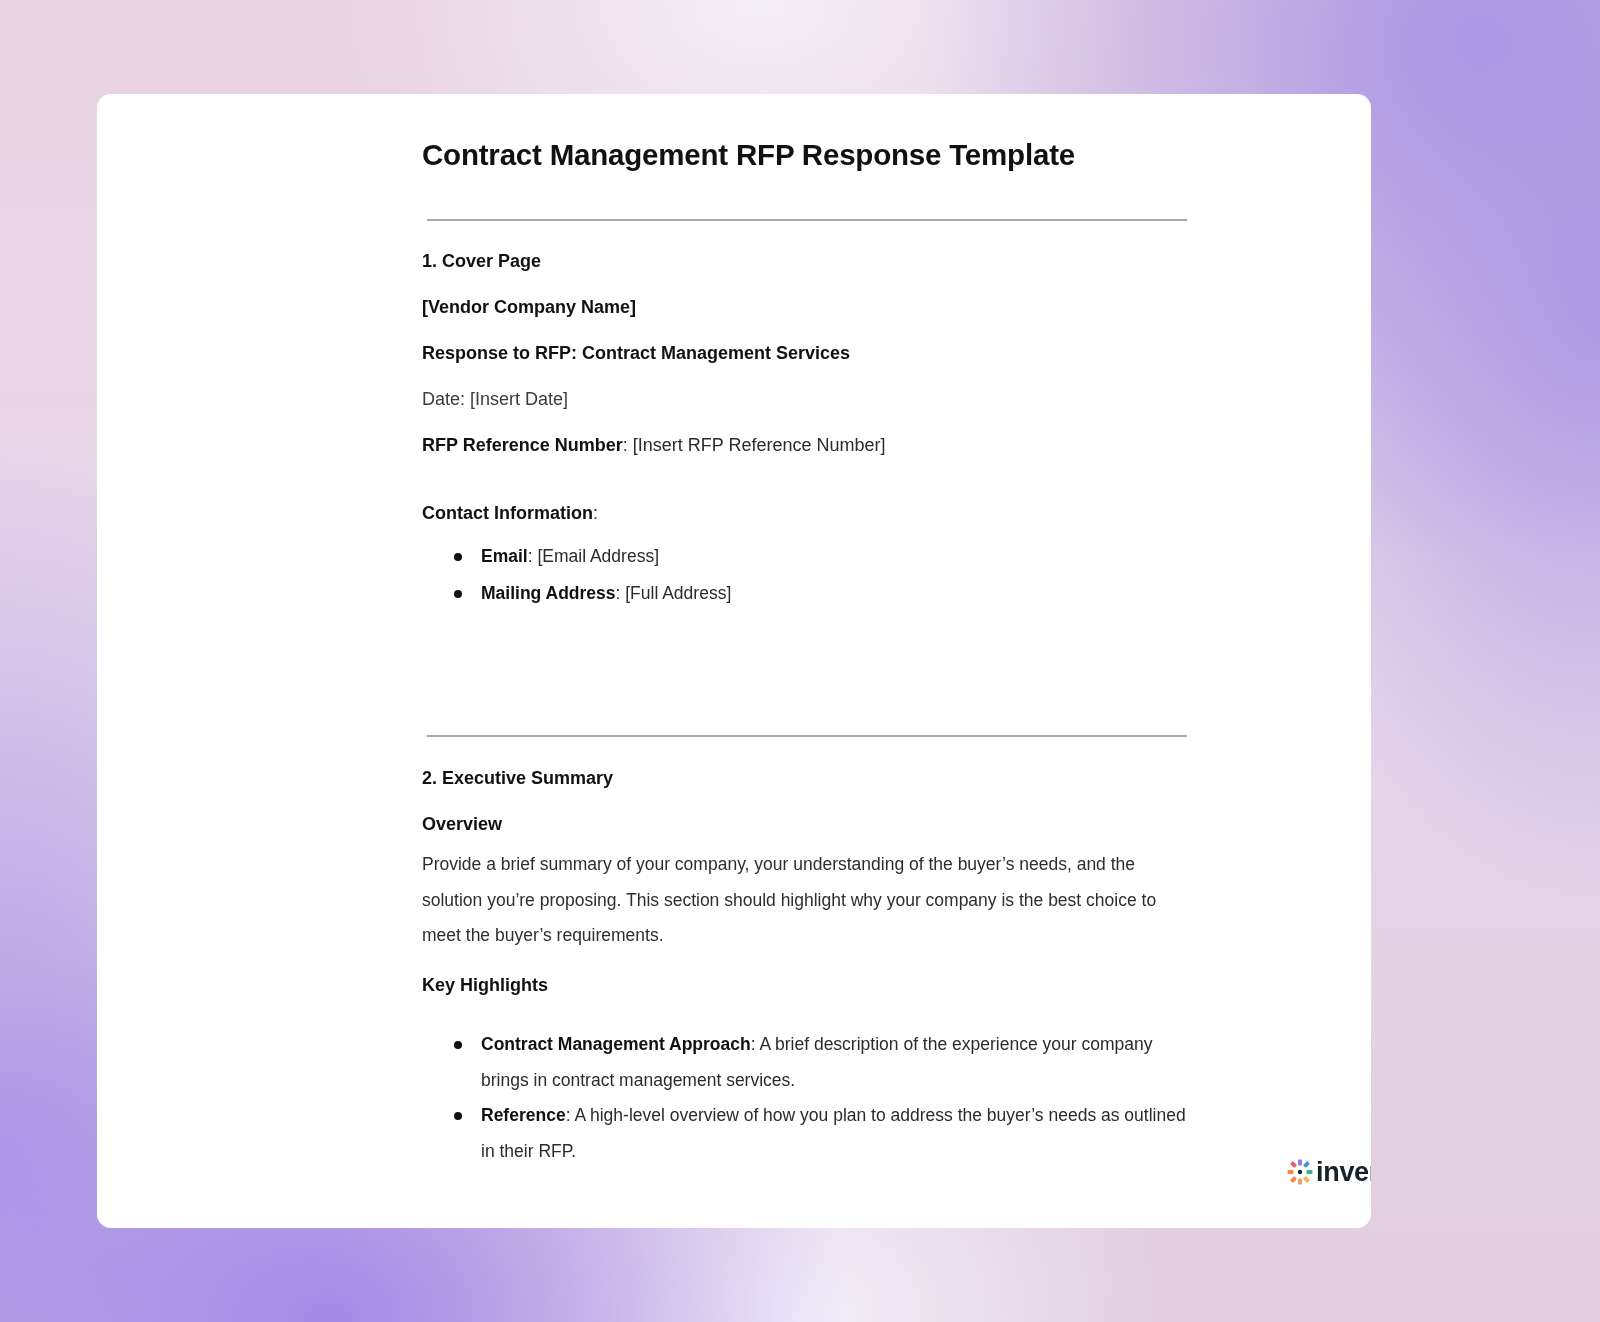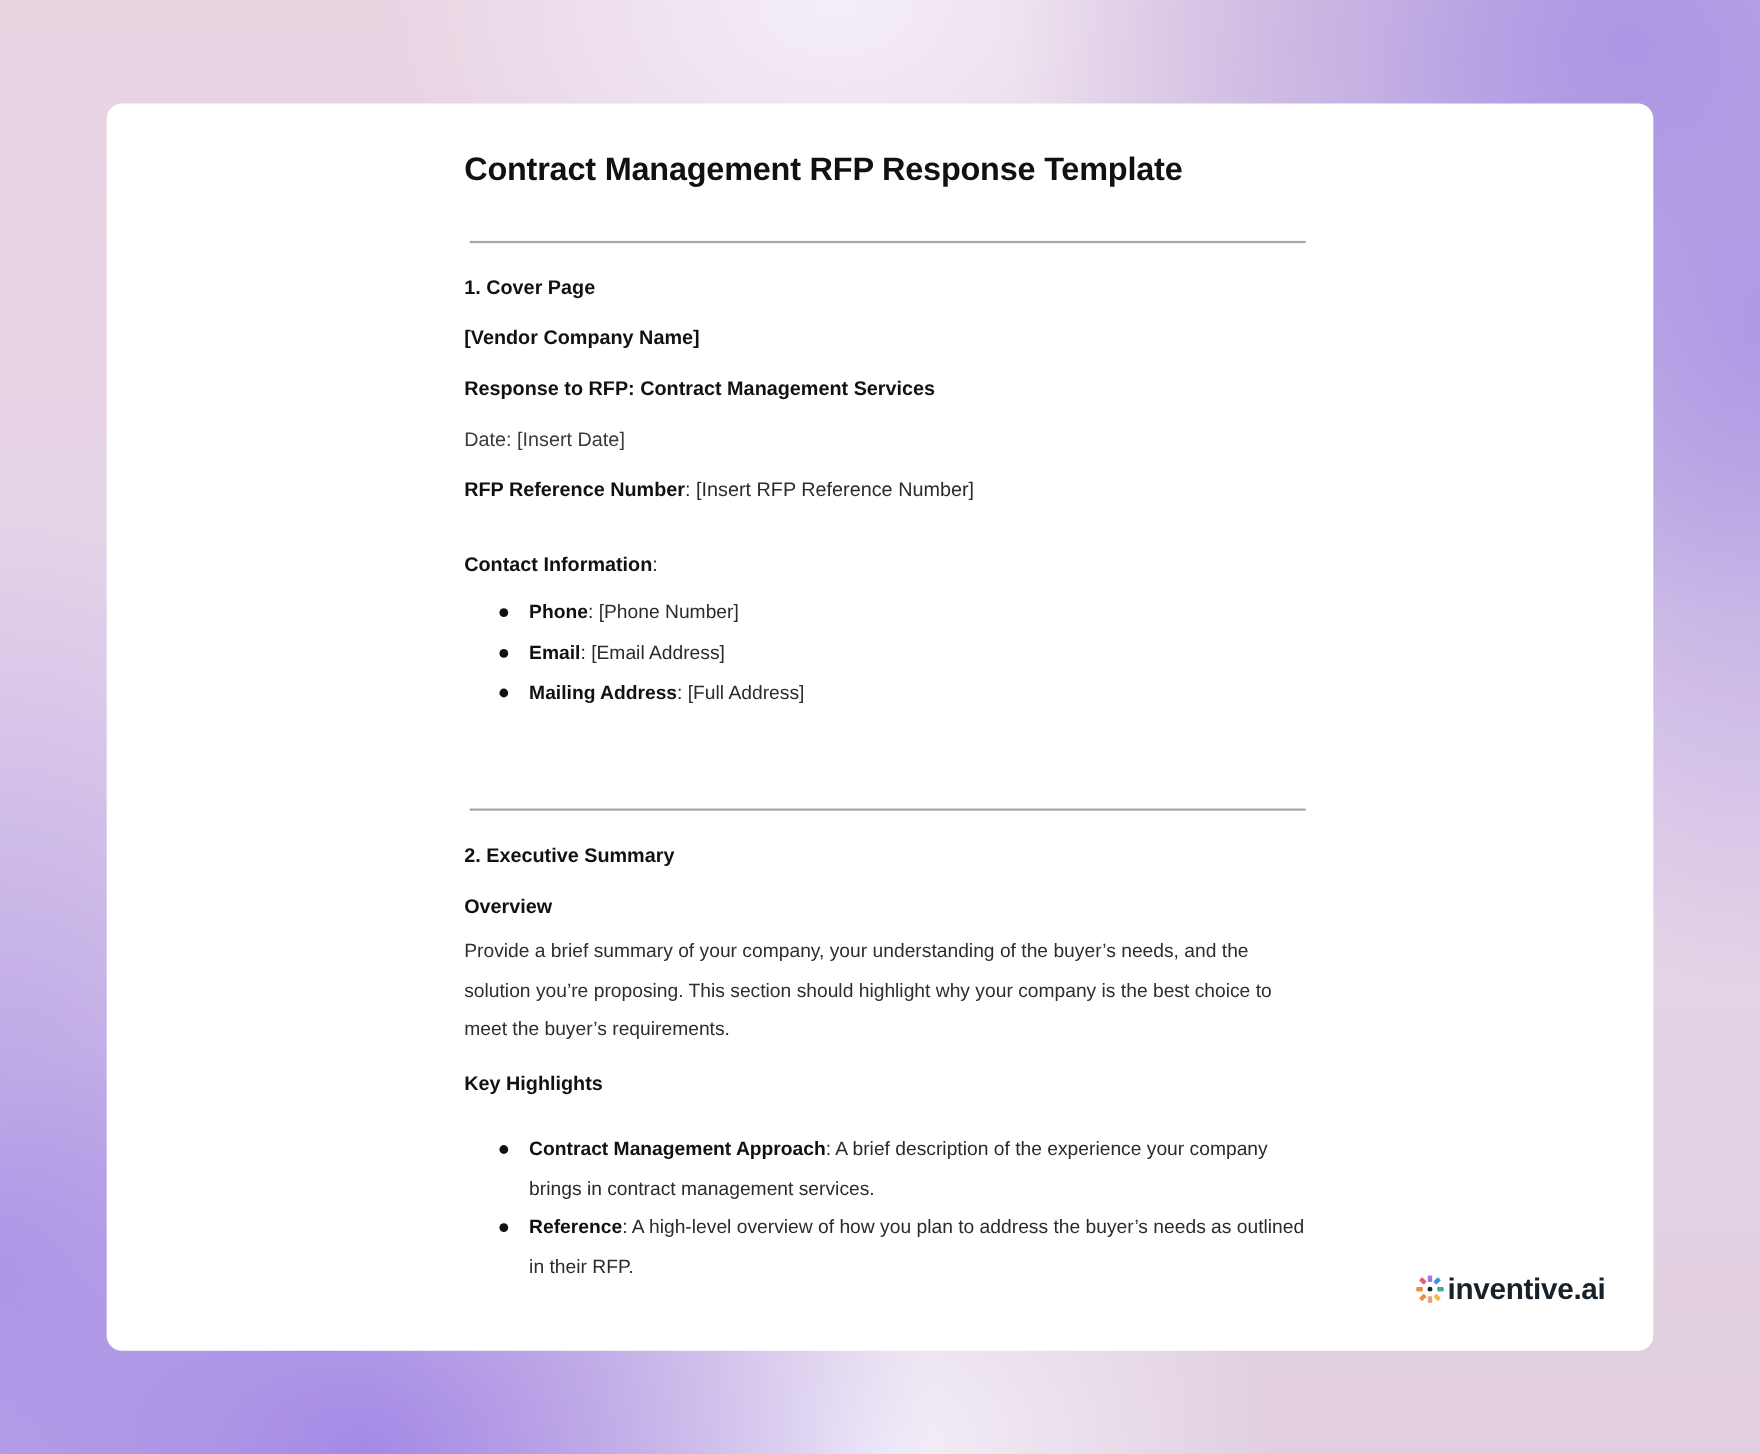--- a/index.html
+++ b/index.html
@@ -19,21 +19,21 @@
         radial-gradient(ellipse 380px 600px at 1600px 300px, rgba(171,151,228,0.9) 0%, rgba(171,151,228,0) 100%),
         radial-gradient(ellipse 360px 300px at 800px 1322px, rgba(244,240,250,1) 0%, rgba(244,240,250,0) 100%),
         radial-gradient(ellipse 420px 300px at 760px 0px, rgba(244,238,248,1) 0%, rgba(244,238,248,0) 100%),
         linear-gradient(180deg, #e8d3e1 0%, #e6d6ea 50%, #e1cfdf 100%);
     }
 
     .card {
       position: absolute;
       left: 97px;
       top: 94px;
-      width: 1406px;
+      width: 1274px;
       height: 1134px;
       background: #ffffff;
       border-radius: 14px;
       overflow: hidden;
     }
 
     .doc {
       position: absolute;
       left: 325px;          
       top: 0;
@@ -179,24 +179,20 @@
 
     <div class="line" style="top:340px;">
       <span class="strong">RFP Reference Number</span><span>: [Insert RFP Reference Number]</span>
     </div>
 
     <div class="line" style="top:408px;">
       <span class="strong">Contact Information</span><span>:</span>
     </div>
 
     <ul class="bullet-list contact-list" style="top:451px;">
-      <li class="bullet-item">
-        <span class="bullet-dot"></span>
-        <span class="key">Phone</span><span>: [Phone Number]</span>
-      </li>
       <li class="bullet-item">
         <span class="bullet-dot"></span>
         <span class="key">Email</span><span>: [Email Address]</span>
       </li>
       <li class="bullet-item">
         <span class="bullet-dot"></span>
         <span class="key">Mailing Address</span><span>: [Full Address]</span>
       </li>
     </ul>
 

